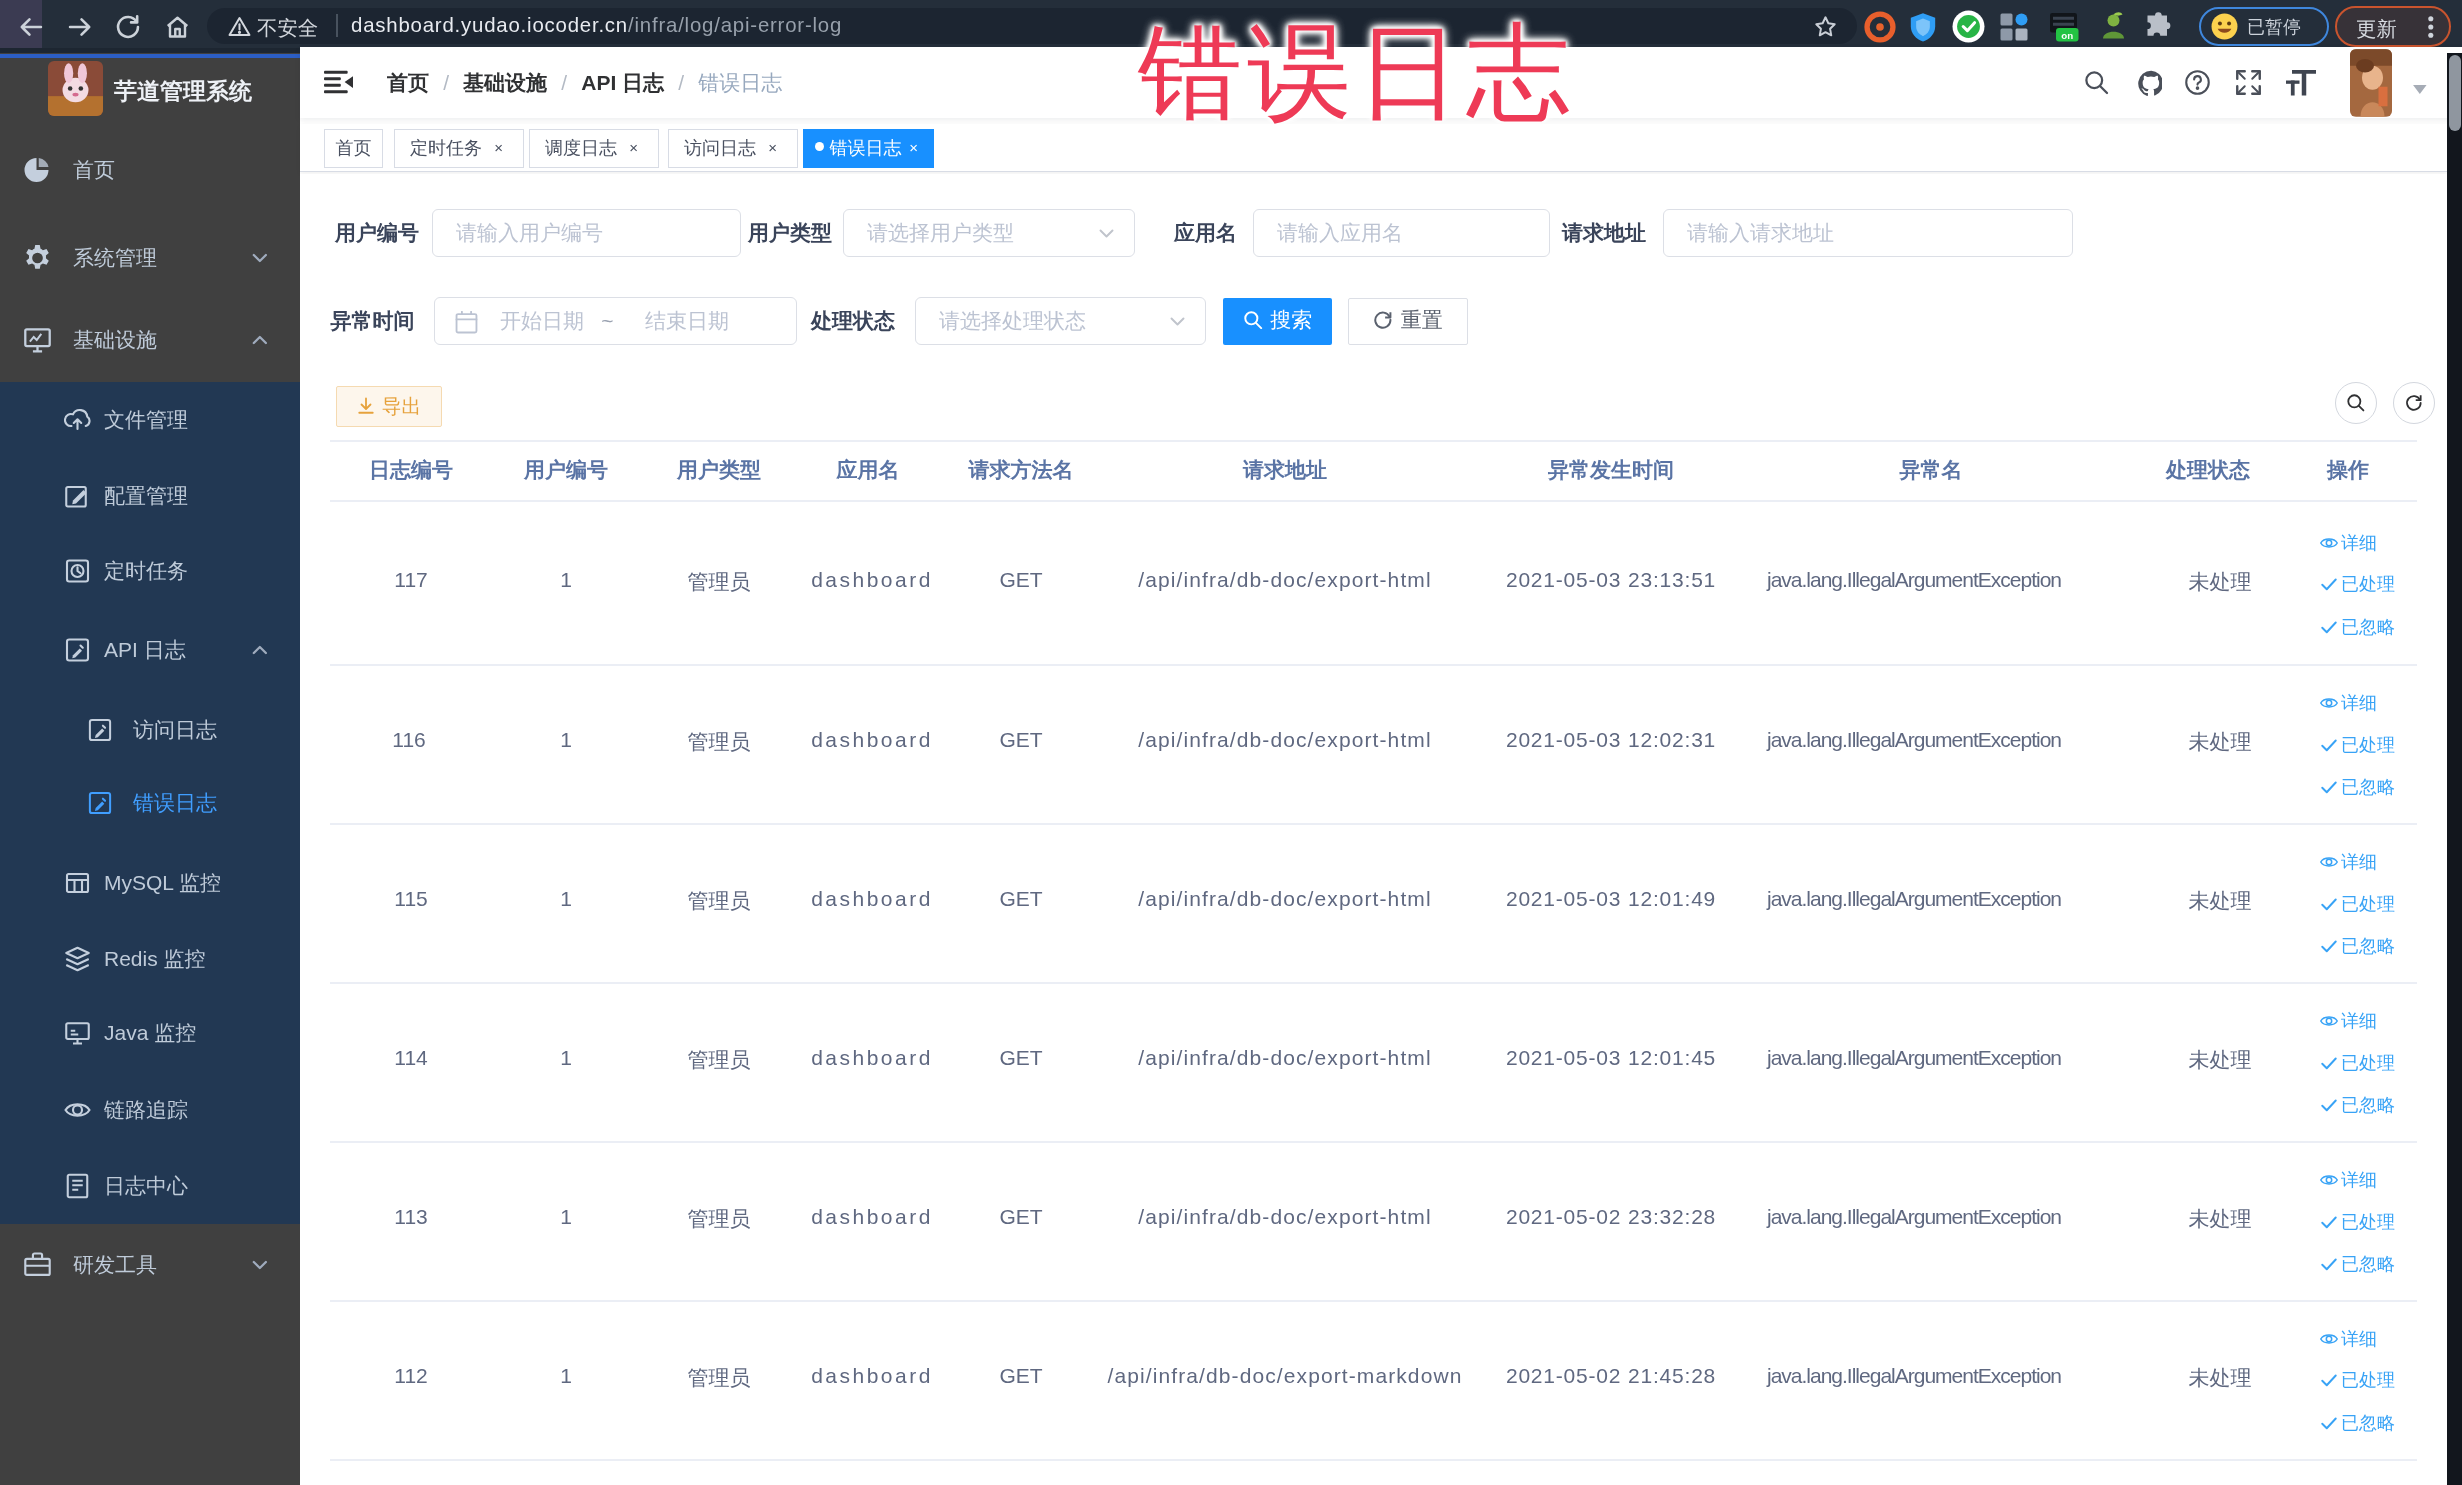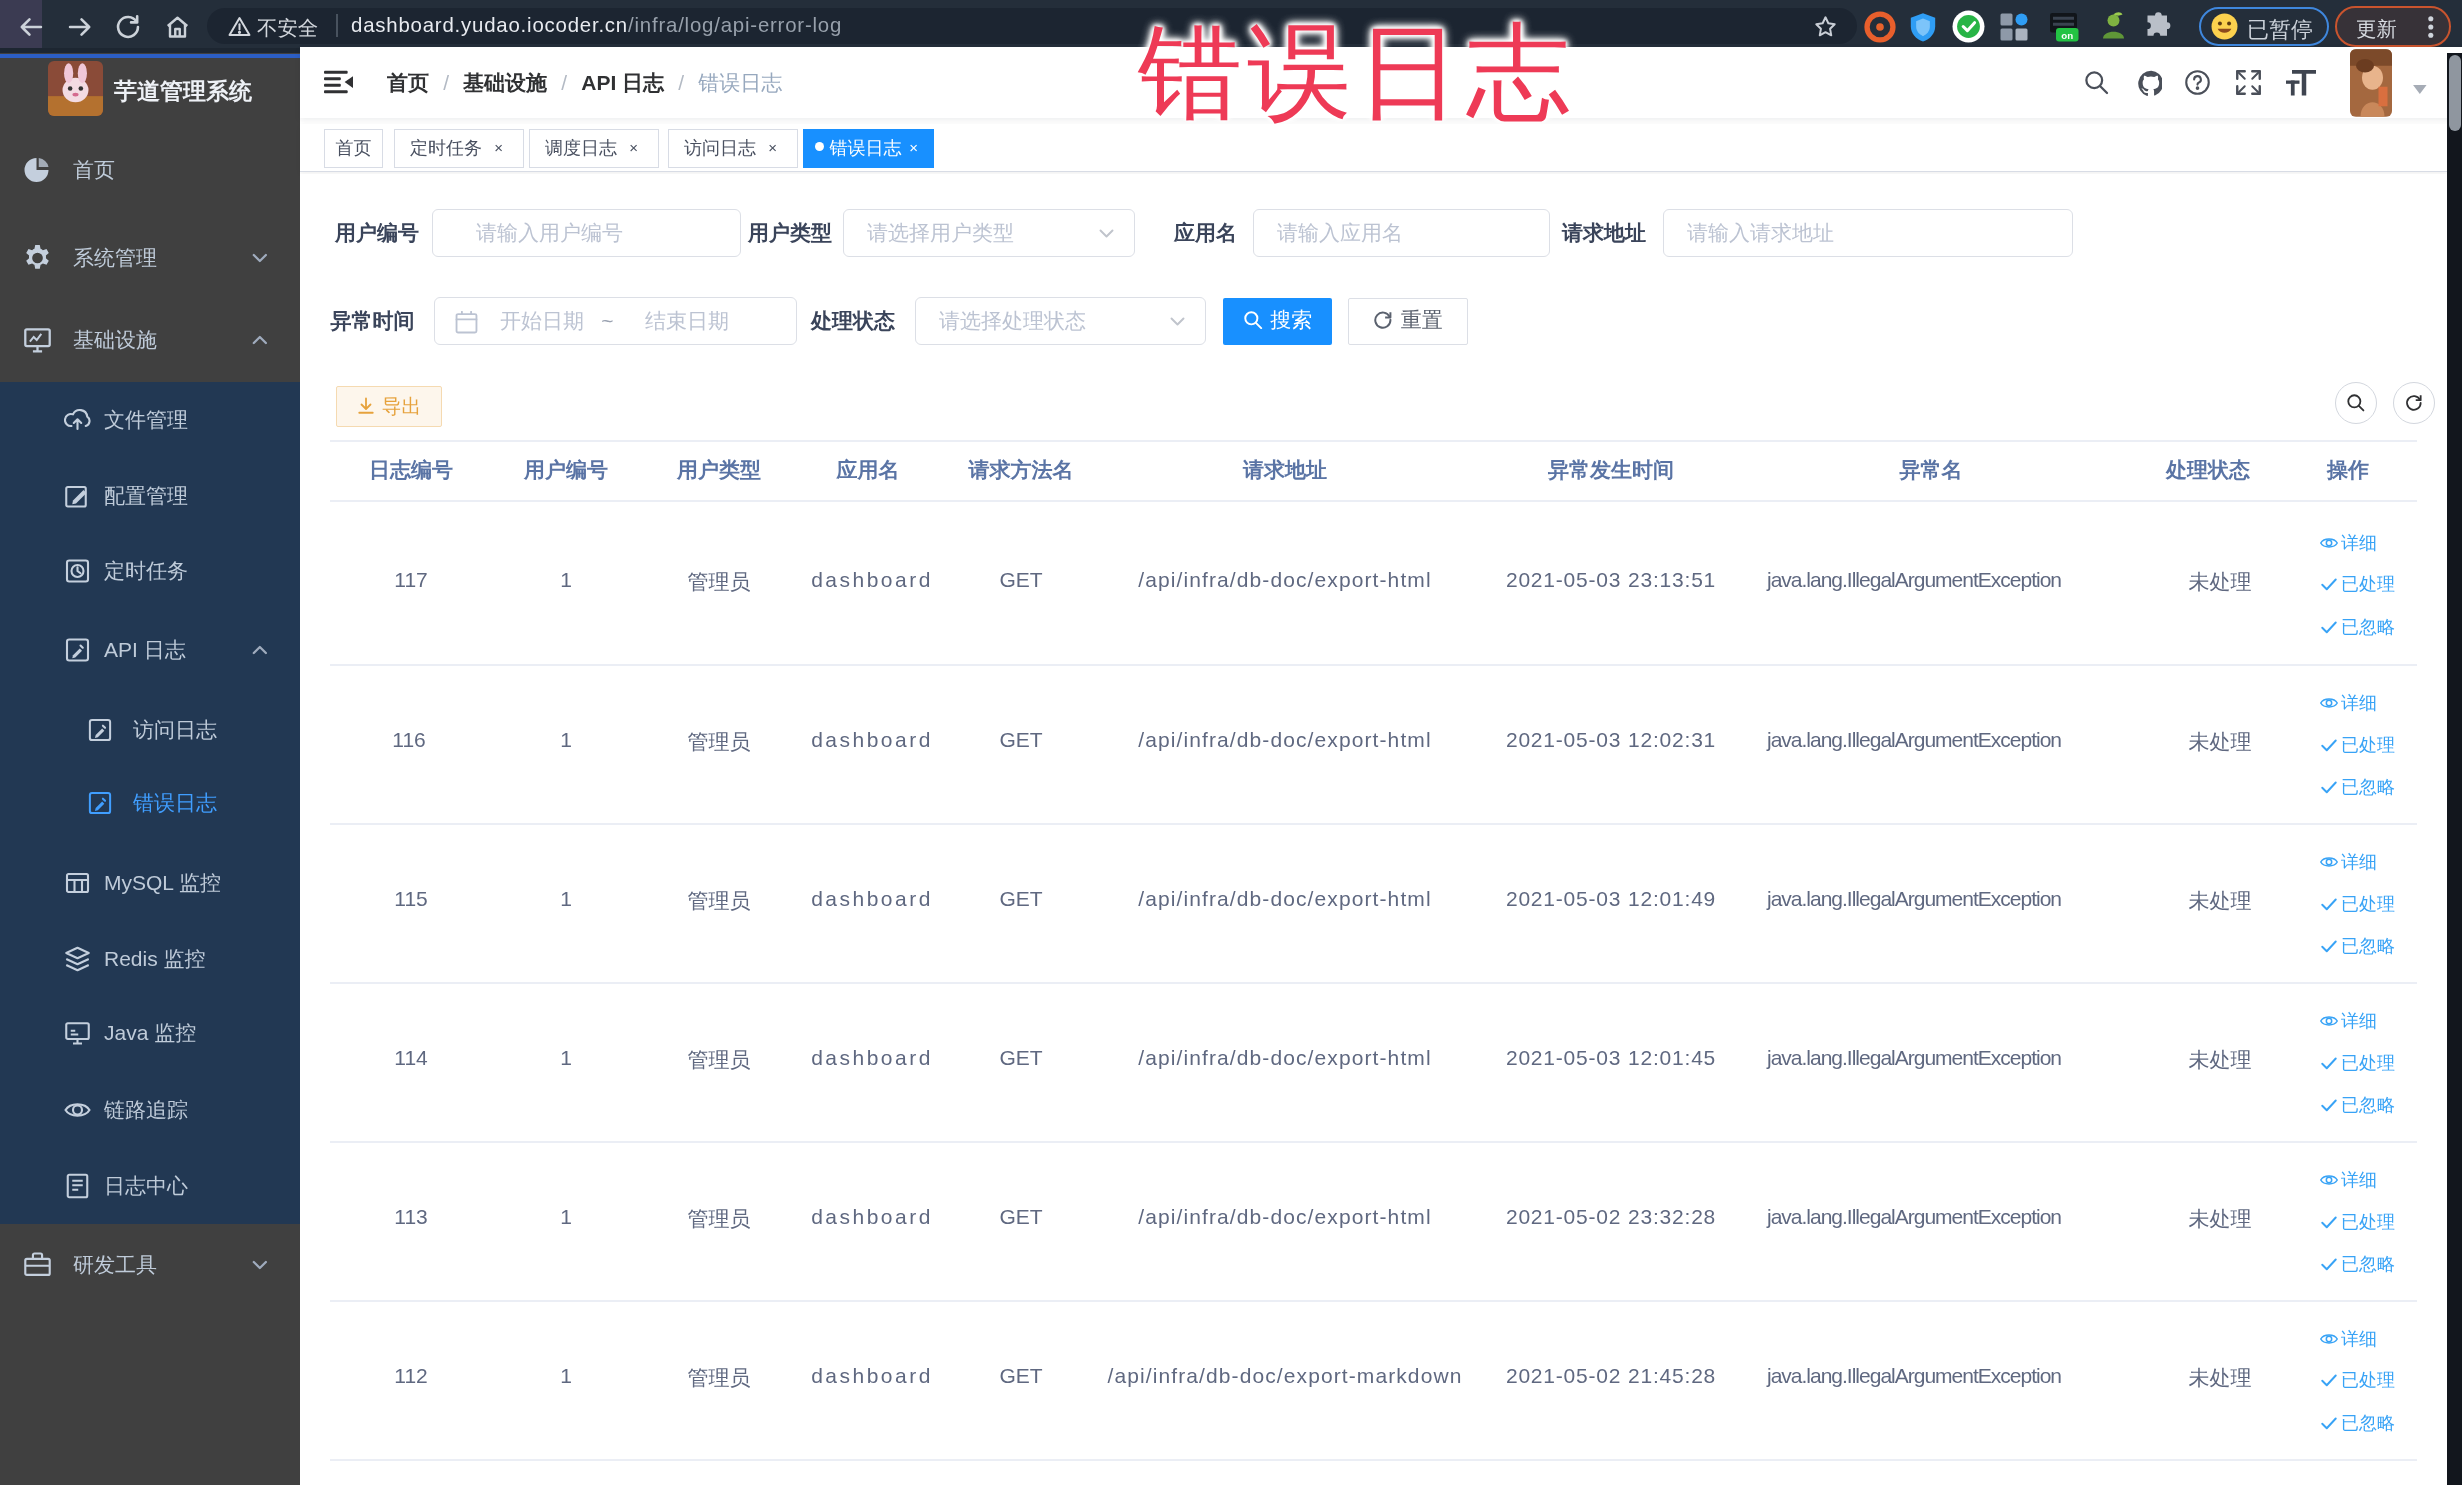--- a/index.html
+++ b/index.html
@@ -124,21 +124,21 @@
       <path d="M16 6 a4.5 4.5 0 0 1 9 0 h7 v9 a4.5 4.5 0 0 1 0 9 v9 h-9 a4.5 4.5 0 0 0 -9 0 H6 v-9 a4.5 4.5 0 0 0 0 -9 V6 Z"></path>
     </svg>
 
   <div style="position:absolute;left:2199px;top:6.8px;width:130px;height:39px;border:2.3px solid #3f87dd;border-radius:19.7px;"></div>
   <svg style="left:2210px;top:12px" width="29" height="29" viewBox="0 0 38 38">
       <circle cx="19" cy="19" r="17" fill="#fcd14e"></circle>
       <circle cx="13" cy="15" r="2.6" fill="#5b3a12"></circle>
       <circle cx="25" cy="15" r="2.6" fill="#5b3a12"></circle>
       <path d="M10 22 C13 29 25 29 28 22 Z" fill="#8c4a1d"></path>
     </svg>
-  <div style="position:absolute;left:2247px;top:15px;font-size:22px;color:#ccd2da;">已暂停</div>
+  <div style="position:absolute;left:2247px;top:15px;font-size:18px;color:#ccd2da;">已暂停</div>
 
   <div style="position:absolute;left:2335px;top:6px;width:116px;height:41px;border:2.3px solid #c9542e;border-radius:20.4px;background:rgba(201,84,46,.12);"></div>
   <div style="position:absolute;left:2356px;top:15px;font-size:20.4px;color:#d6dae0;">更新</div>
   <svg style="left:2427px;top:15px" width="7.6" height="24" viewBox="0 0 10 32" fill="#cfd4db">
       <circle cx="5" cy="5" r="3.4"></circle>
       <circle cx="5" cy="16" r="3.4"></circle>
       <circle cx="5" cy="27" r="3.4"></circle>
     </svg>
 </div>
 <div id="sidebar">
@@ -328,21 +328,21 @@
 <div id="tagsbar">
   <div class="tag" style="left:24px;padding:0 10.6px;">首页</div>
   <div class="tag" style="left:94px">定时任务<span class="x">×</span></div>
   <div class="tag" style="left:229px">调度日志<span class="x">×</span></div>
   <div class="tag" style="left:368px">访问日志<span class="x">×</span></div>
   <div class="tag on" style="left:503px"><span class="dot"></span>错误日志<span class="x">×</span></div>
 </div>
 <div id="content">
 
   <div class="flabel" style="left:15px;top:35px;width:104px;">用户编号</div>
-  <div class="finput" style="left:132px;top:35px;width:309px;padding-left:20px;"><span class="ph">请输入用户编号</span></div>
+  <div class="finput" style="left:132px;top:35px;width:309px;"><span class="ph">请输入用户编号</span></div>
   <div class="flabel" style="left:428px;top:35px;width:104px;">用户类型</div>
   <div class="finput" style="left:543px;top:35px;width:292px;"><span class="ph">请选择用户类型</span><svg class="caret2" width="21" height="21" viewBox="0 0 28 28" fill="none" stroke="#c0c4cc" stroke-width="2.6" stroke-linecap="round" stroke-linejoin="round">
         <path d="M6 10 L14 18 L22 10"></path>
       </svg></div>
   <div class="flabel" style="left:854px;top:35px;width:83px;">应用名</div>
   <div class="finput" style="left:953px;top:35px;width:297px;"><span class="ph">请输入应用名</span></div>
   <div class="flabel" style="left:1242px;top:35px;width:104px;">请求地址</div>
   <div class="finput" style="left:1363px;top:35px;width:410px;"><span class="ph">请输入请求地址</span></div>
 
   <div class="flabel" style="left:10.6px;top:123px;width:104px;">异常时间</div>

